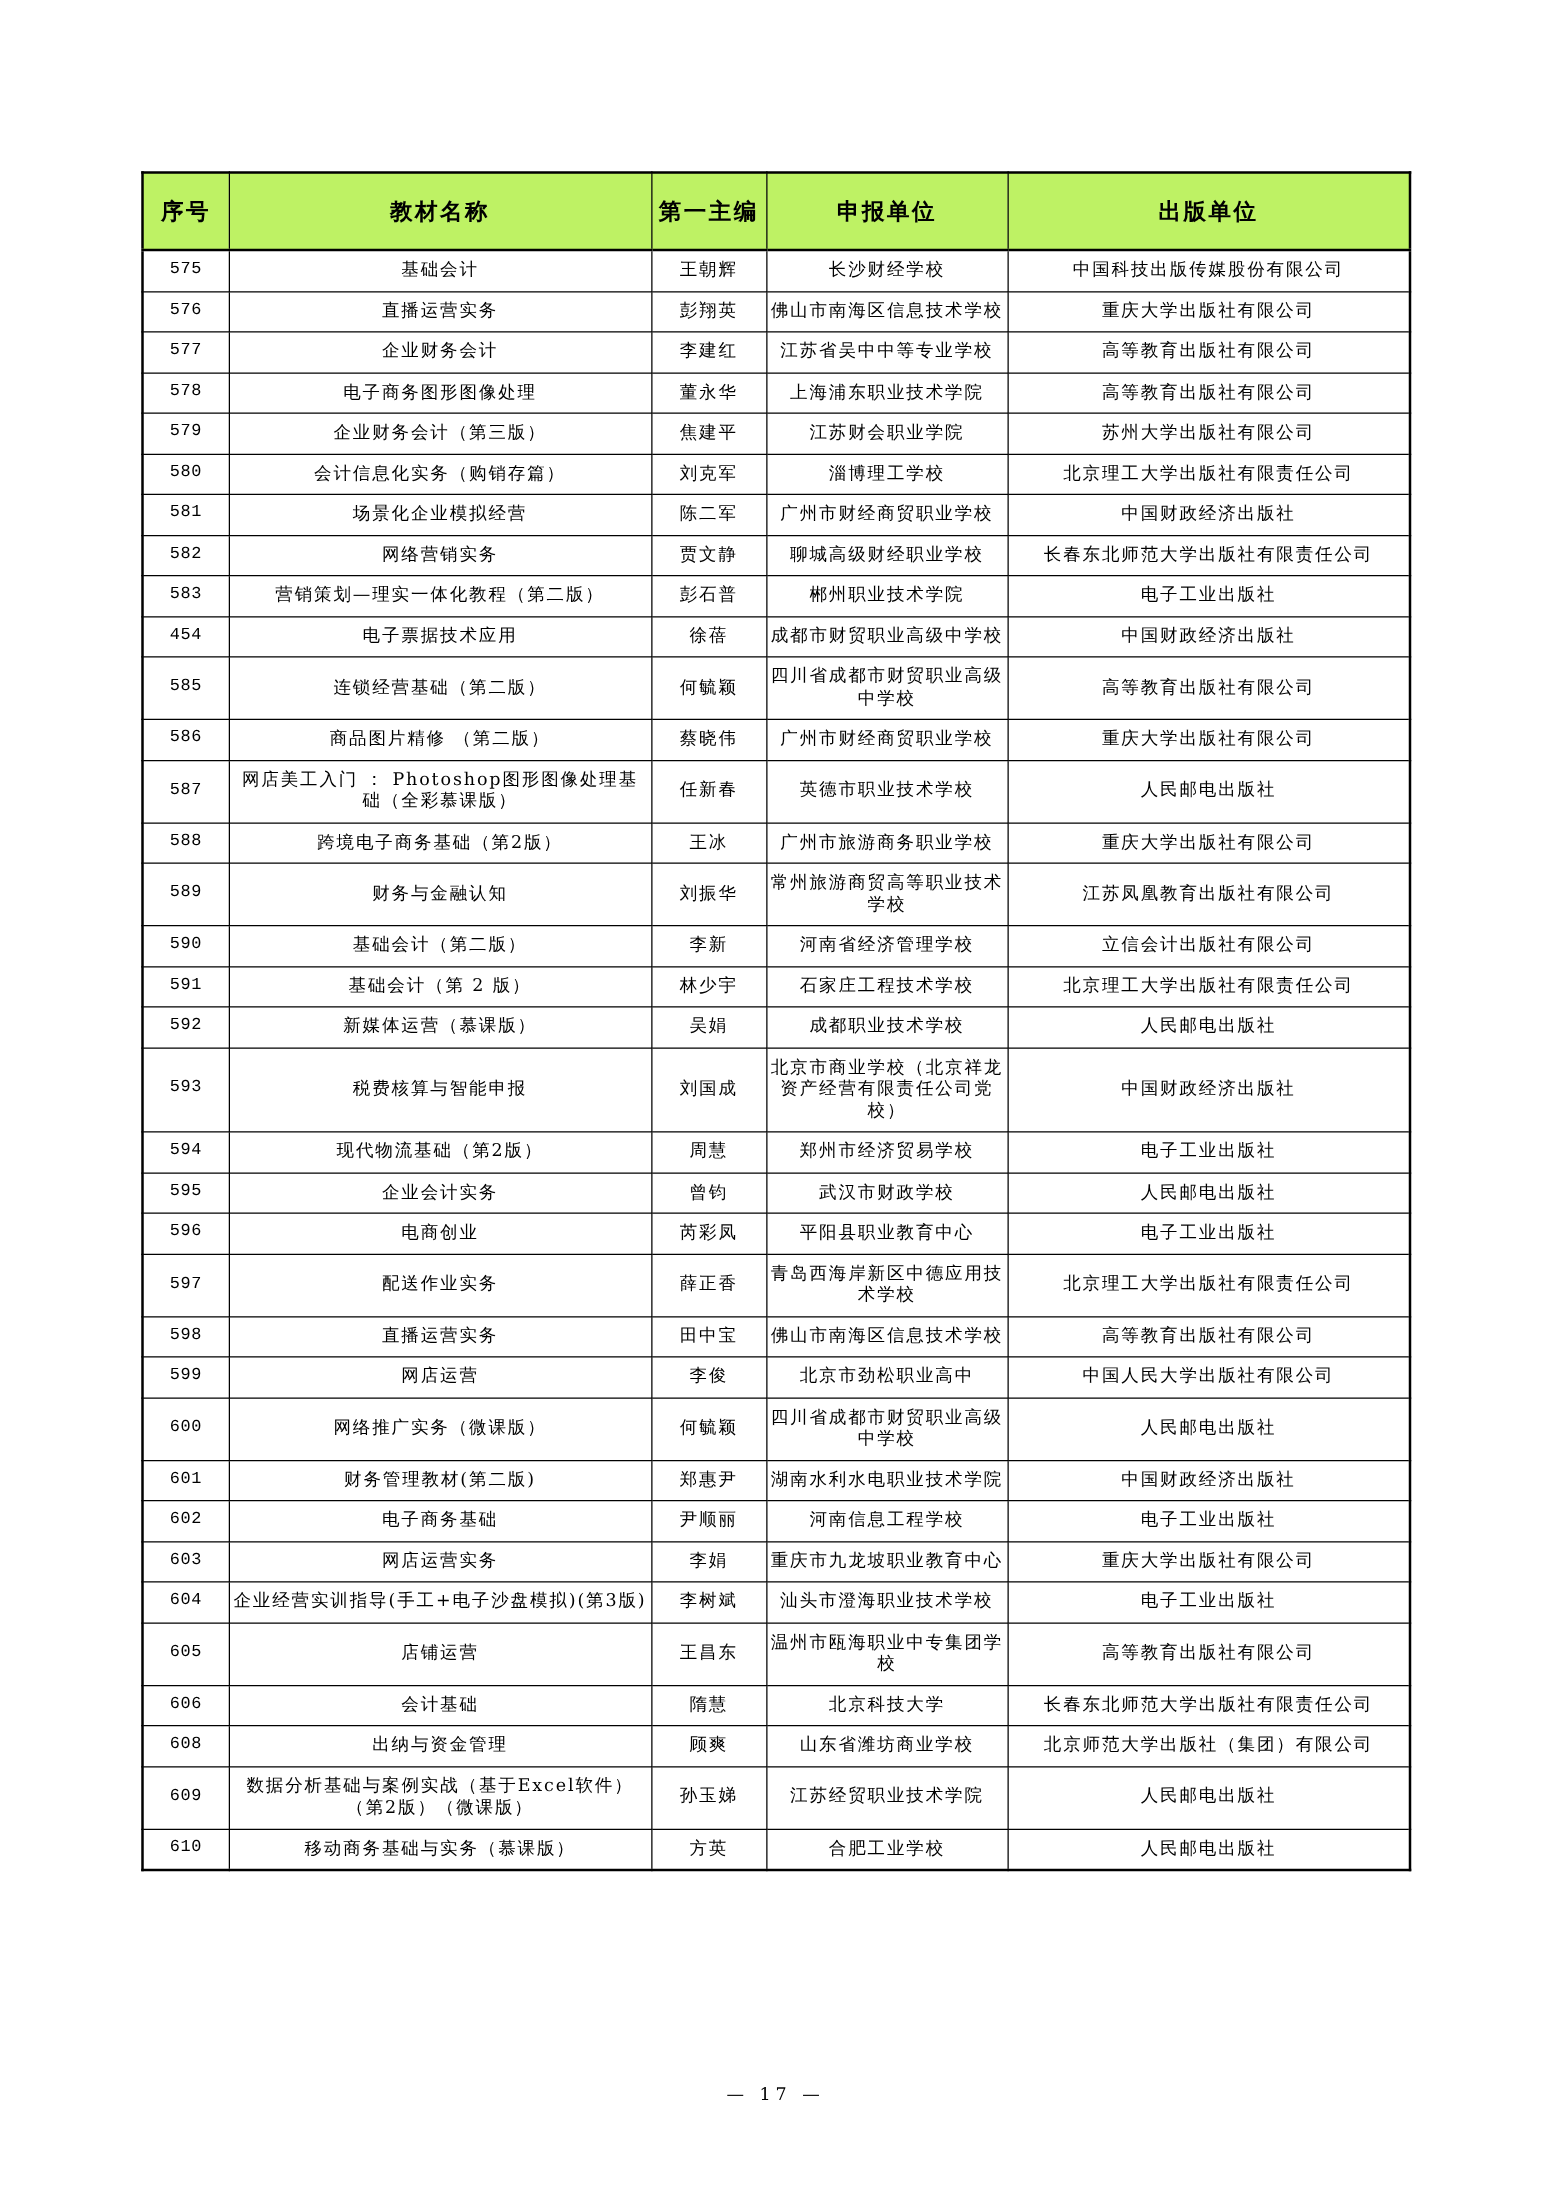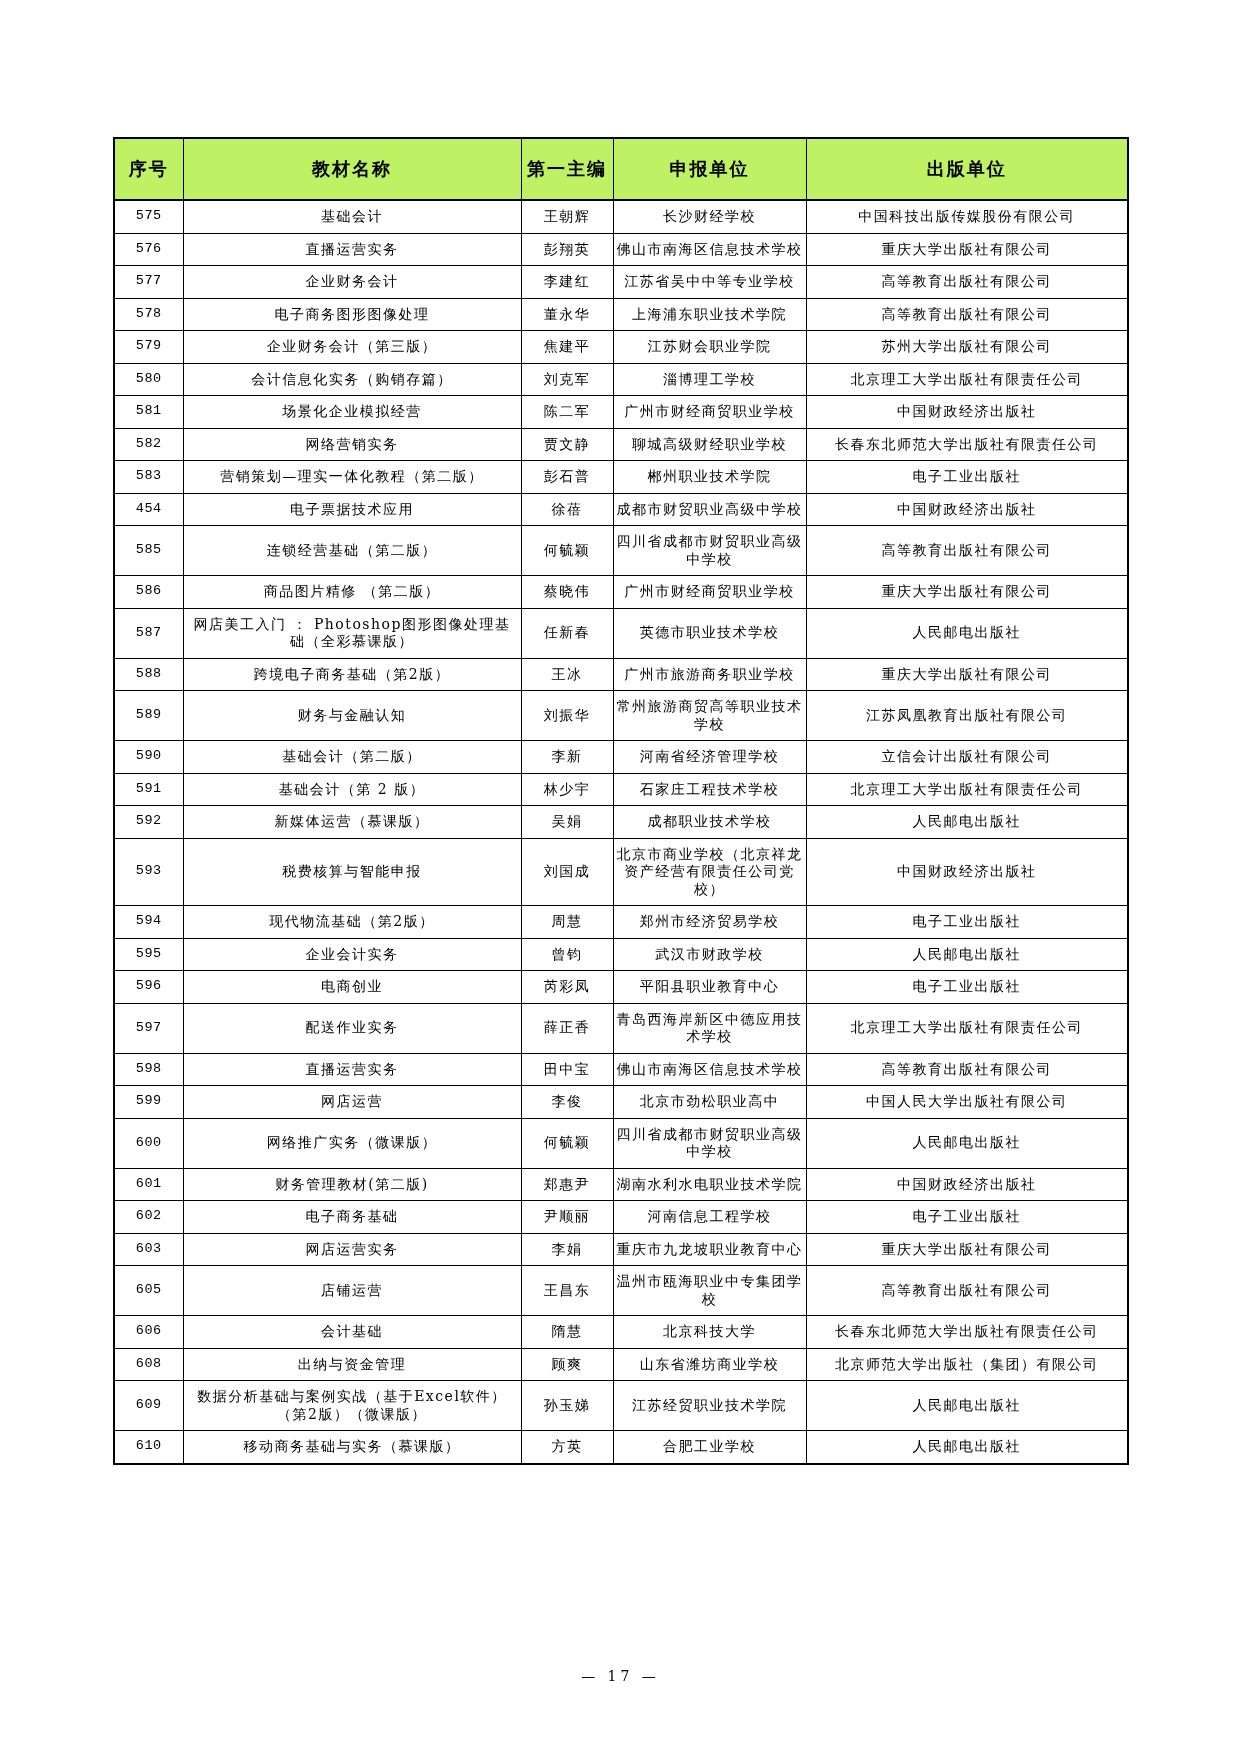--- a/index.html
+++ b/index.html
@@ -287,20 +287,27 @@
           <td>电子工业出版社</td>
         </tr>
         <tr>
           <td class="col-no">603</td>
           <td>网店运营实务</td>
           <td>李娟</td>
           <td>重庆市九龙坡职业教育中心</td>
           <td>重庆大学出版社有限公司</td>
         </tr>
         <tr>
+          <td class="col-no">604</td>
+          <td>企业经营实训指导(手工+电子沙盘模拟)(第3版)</td>
+          <td>李树斌</td>
+          <td>汕头市澄海职业技术学校</td>
+          <td>电子工业出版社</td>
+        </tr>
+        <tr>
           <td class="col-no">605</td>
           <td>店铺运营</td>
           <td>王昌东</td>
           <td>温州市瓯海职业中专集团学校</td>
           <td>高等教育出版社有限公司</td>
         </tr>
         <tr>
           <td class="col-no">606</td>
           <td>会计基础</td>
           <td>隋慧</td>

